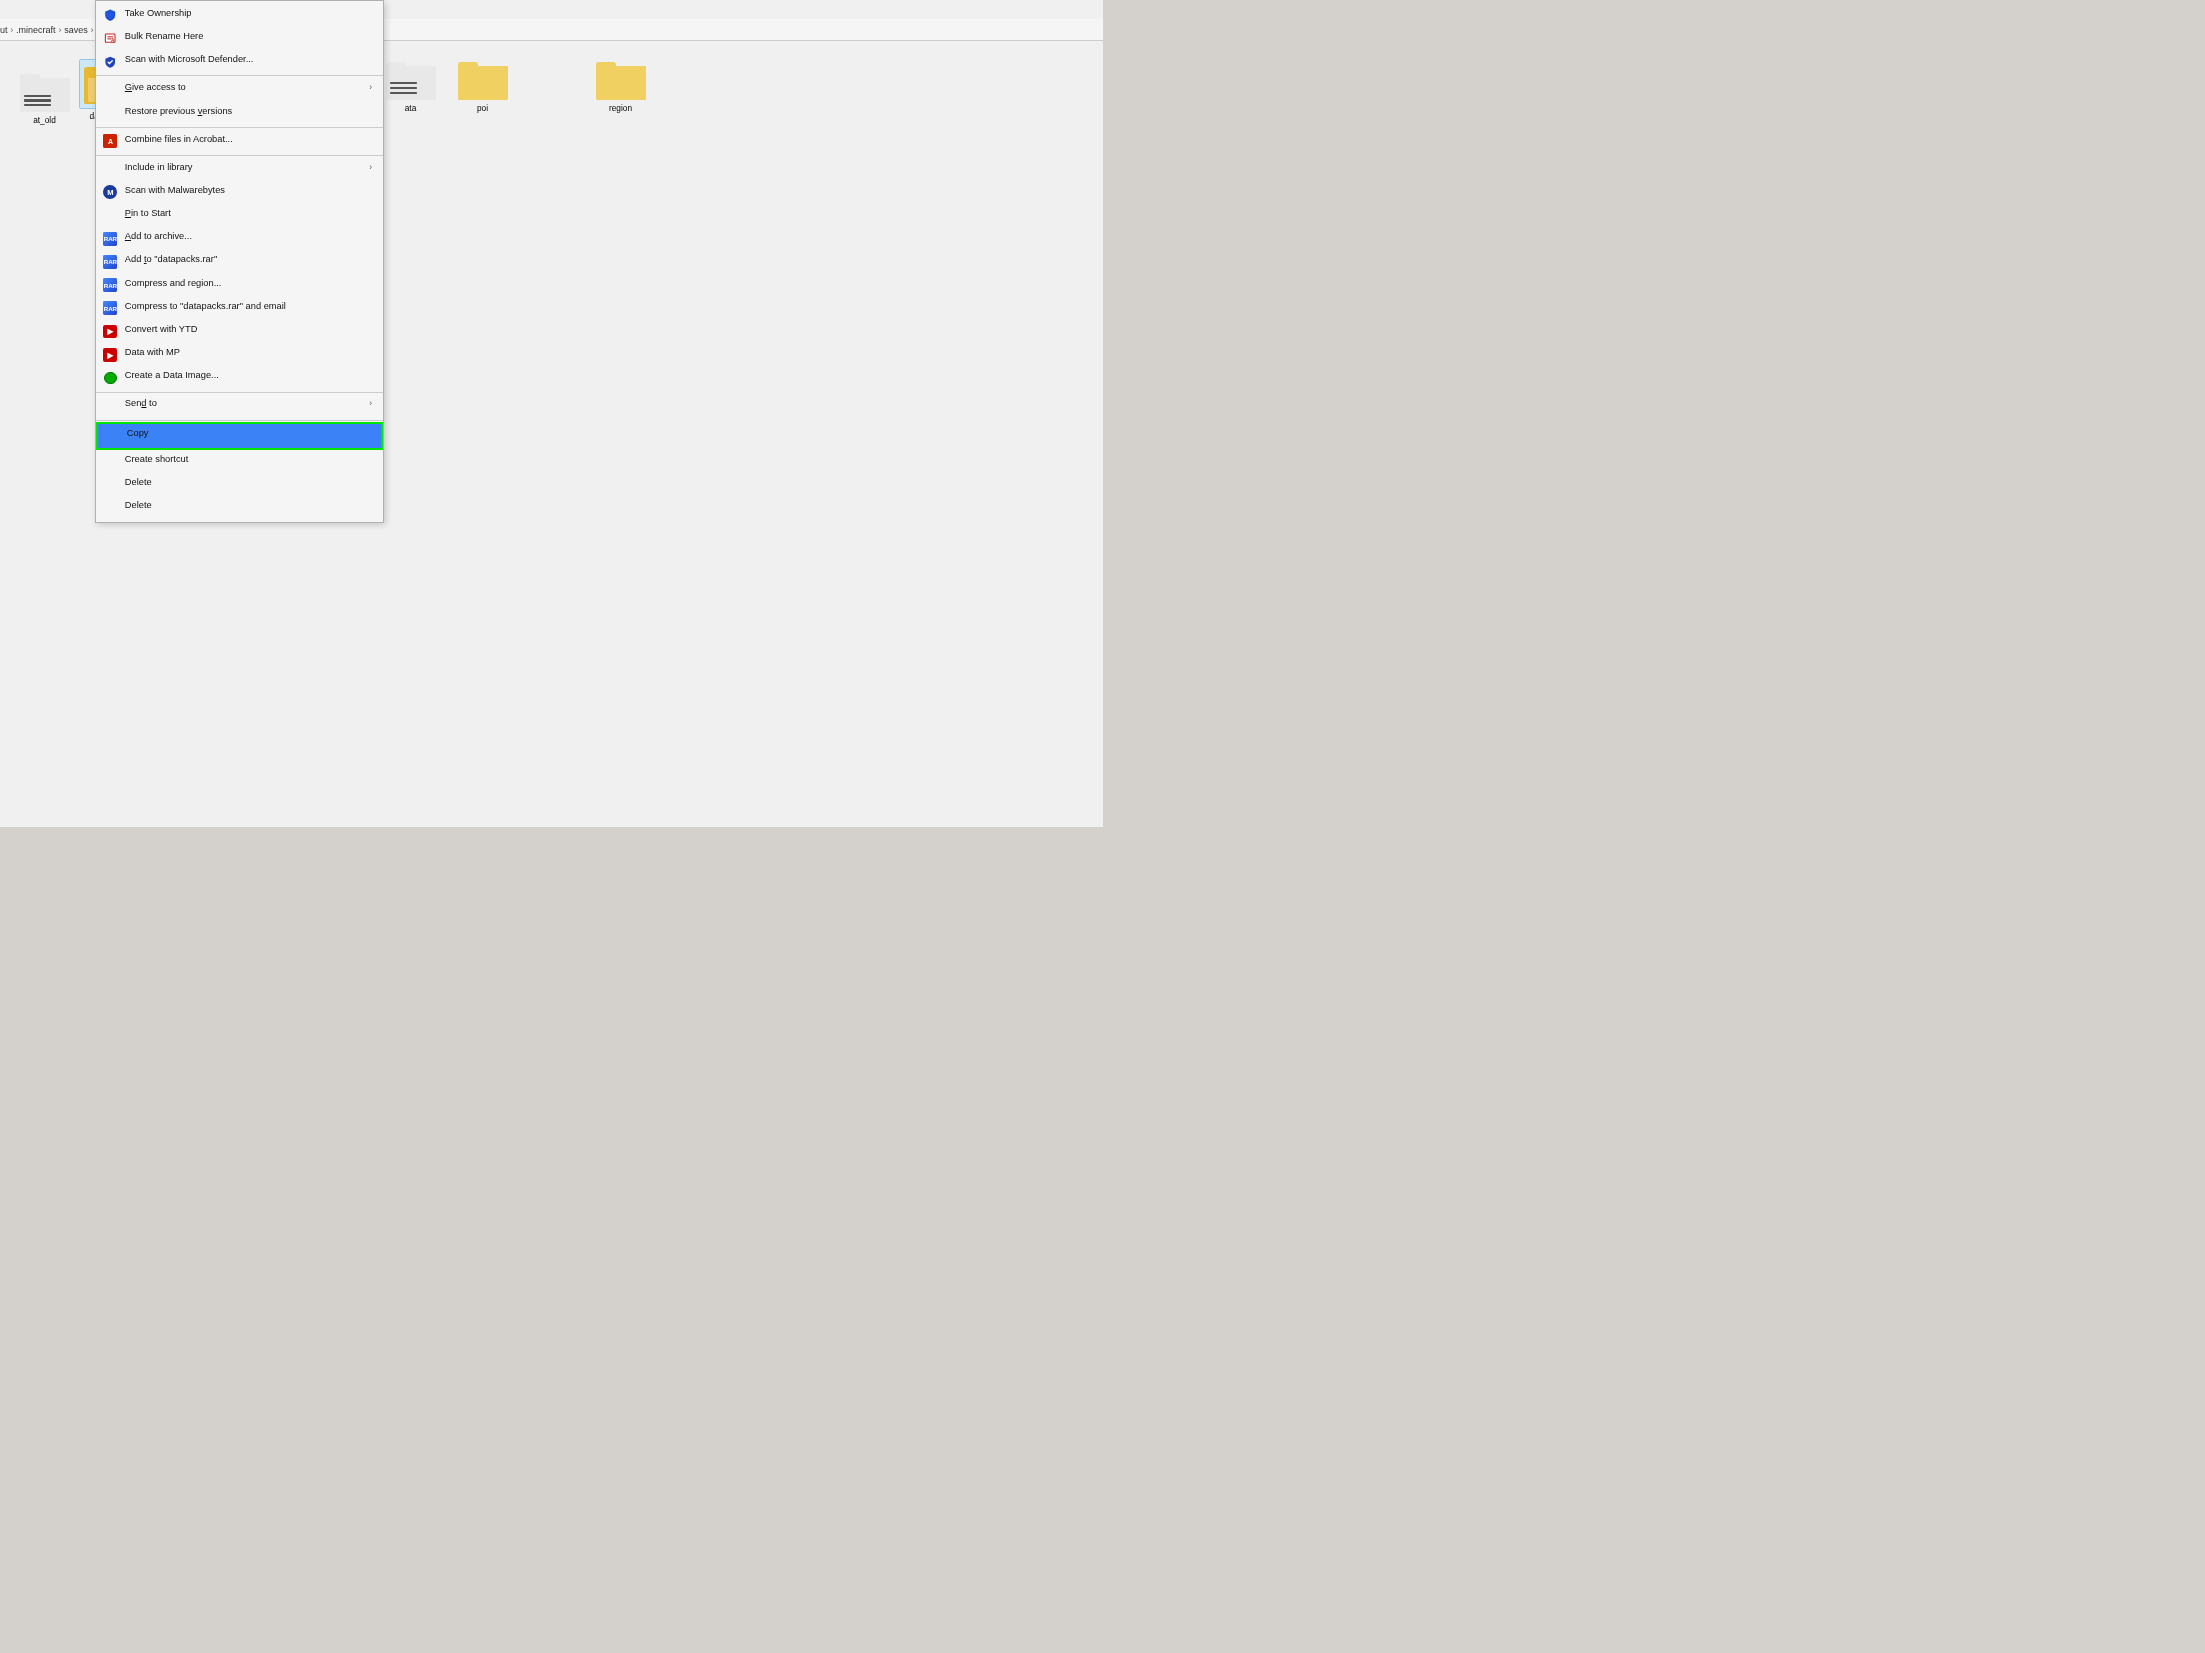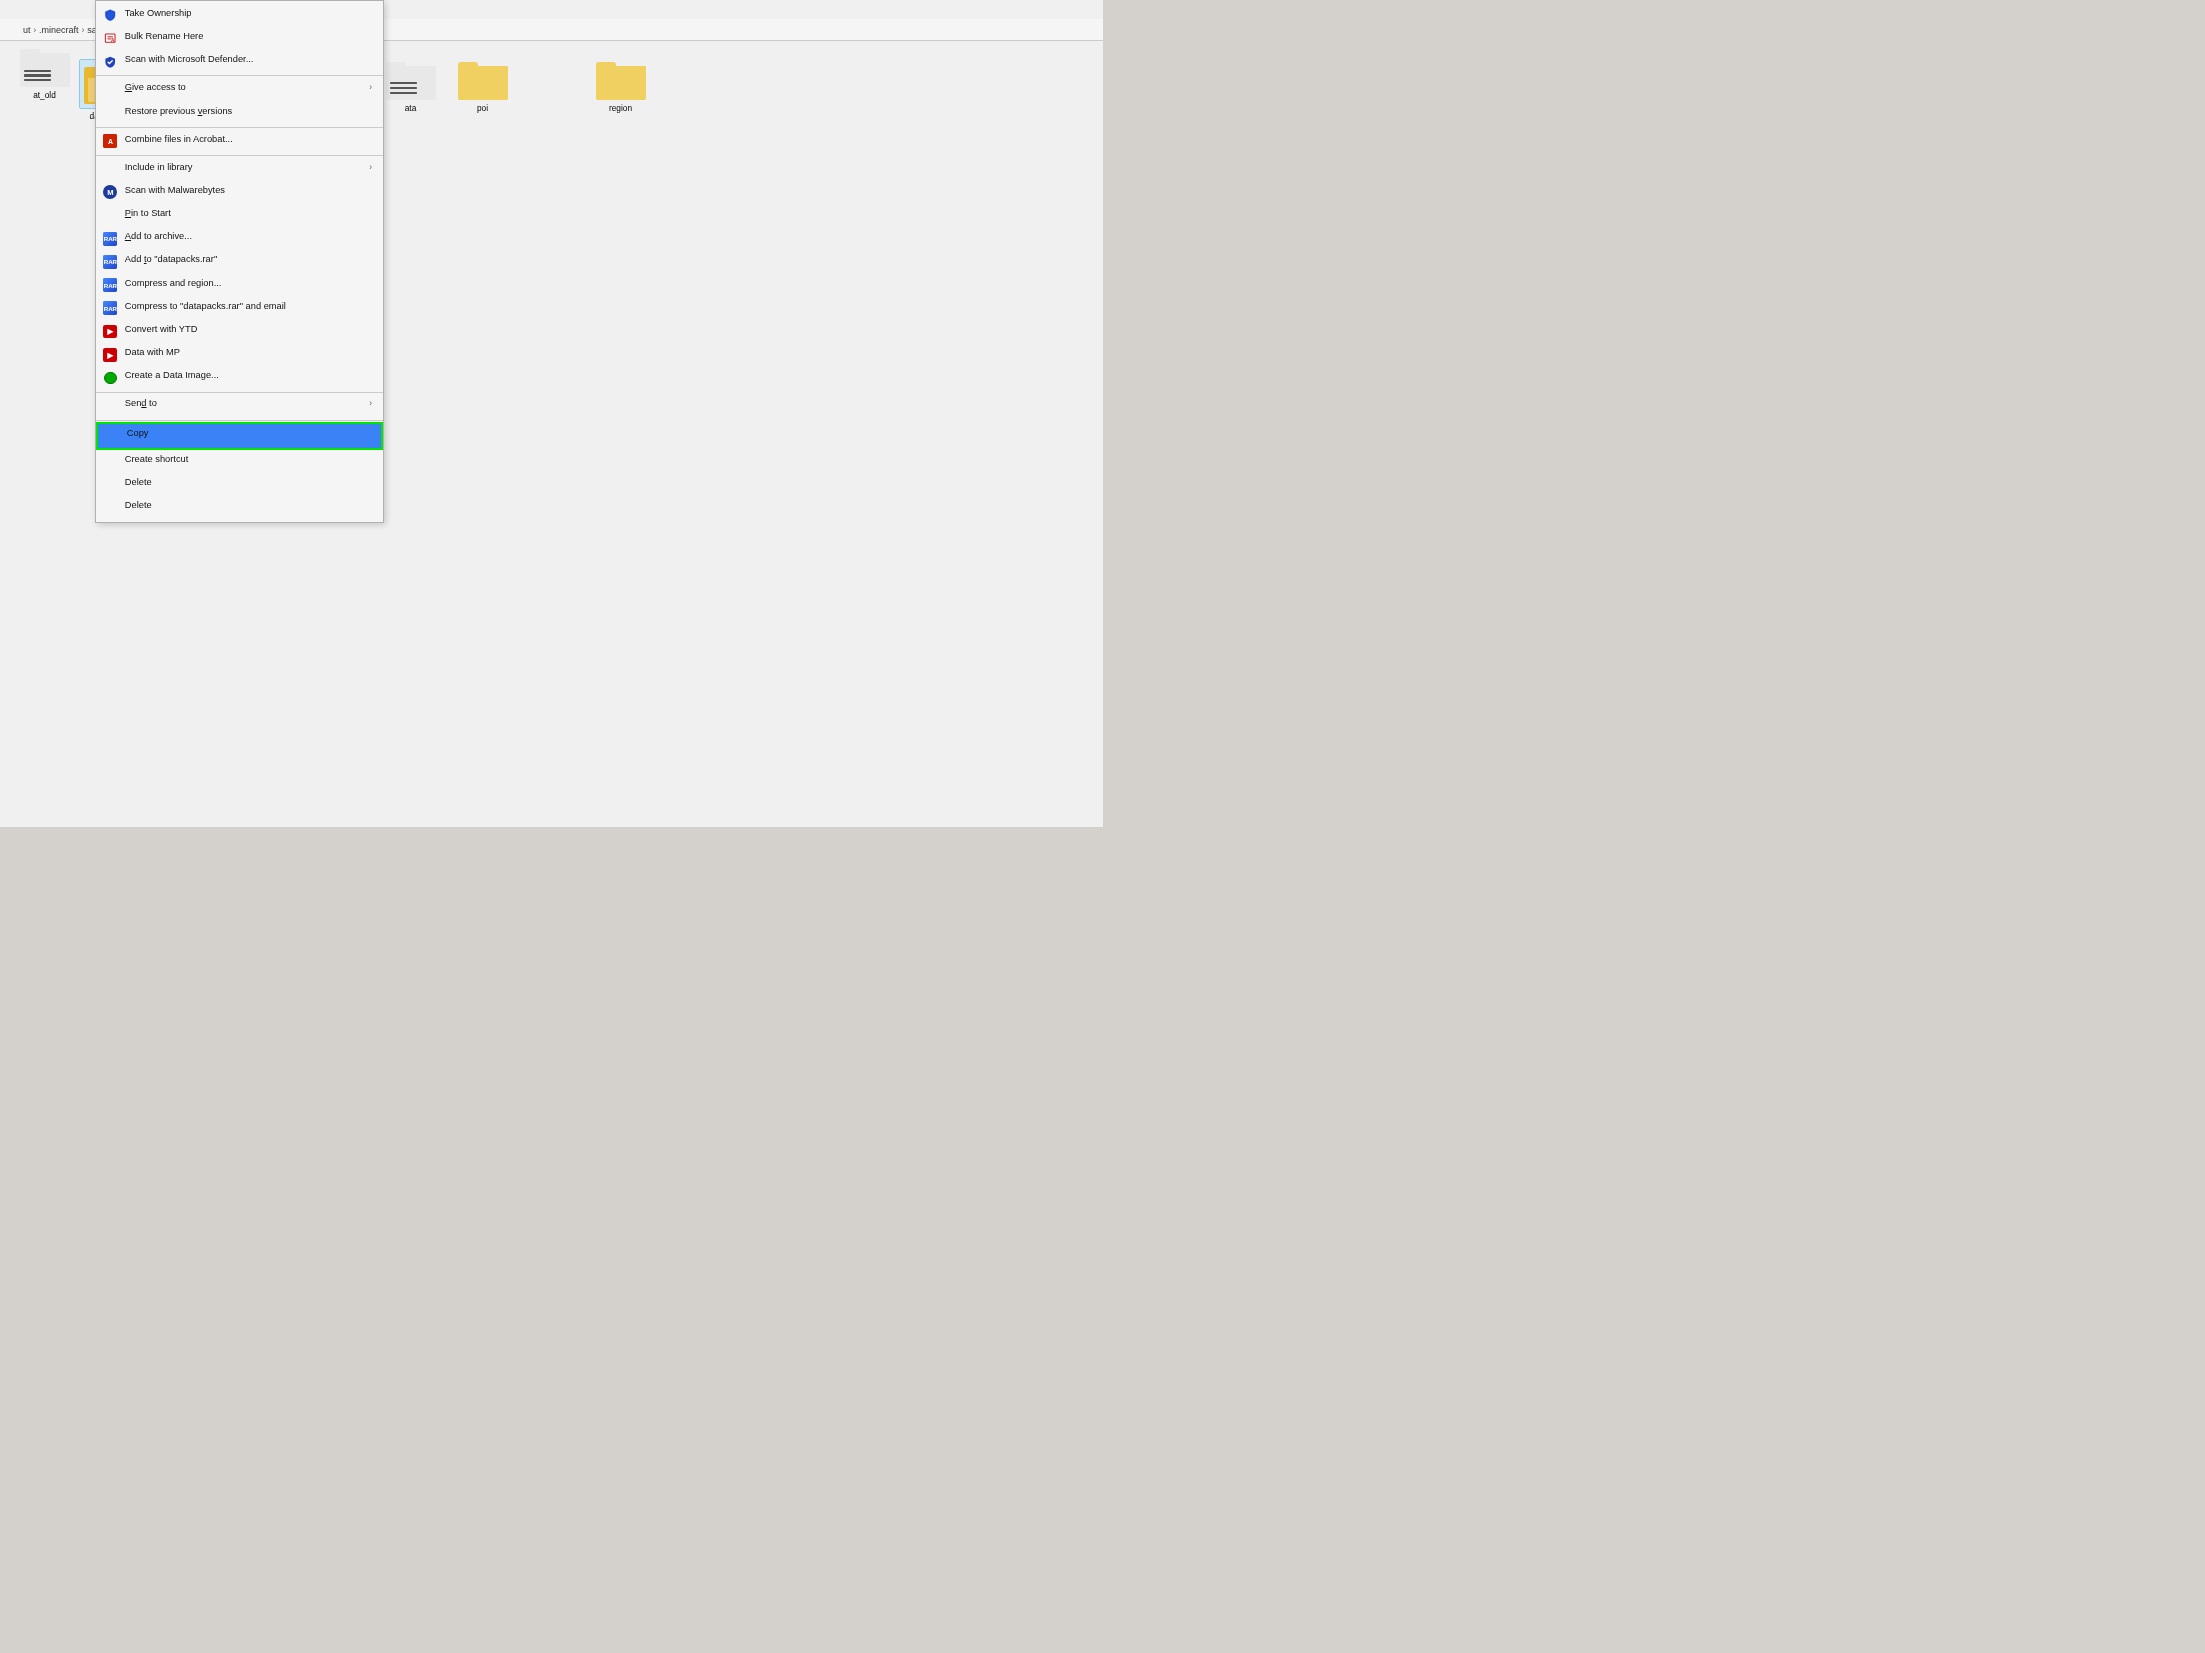--- a/index.html
+++ b/index.html
@@ -25,21 +25,21 @@
     
     .breadcrumb-bar {
       position: absolute;
       top: 19.3px; left: 0;
       width: 100%;
       height: 22px;
       background: #f5f5f5;
       border-bottom: 0.7px solid #ccc;
       display: flex;
       align-items: center;
-      padding-left: 23px;
+      padding-left: 0;
       font-size: 9px;
       color: #333;
     }
 
     .breadcrumb-bar .chevron {
       margin: 0 2.8px;
       color: #666;
     }
 
     
@@ -264,21 +264,21 @@
   <span>ut</span>
   <span class="chevron">›</span>
   <span>.minecraft</span>
   <span class="chevron">›</span>
   <span>saves</span>
   <span class="chevron">›</span>
 </div>
 
 <div class="file-area">
 
-  <div class="file-icon" style="left:0; top:1px;padding-left:20px;">
+  <div class="file-icon" style="left:0; top:26px;padding-left:20px;">
     <div class="folder-icon notebook-folder">
       <div class="folder-tab"></div>
       <div class="folder-body">
         <div class="notebook-lines">
           <div class="notebook-line"></div>
           <div class="notebook-line"></div>
           <div class="notebook-line"></div>
         </div>
       </div>
     </div>

